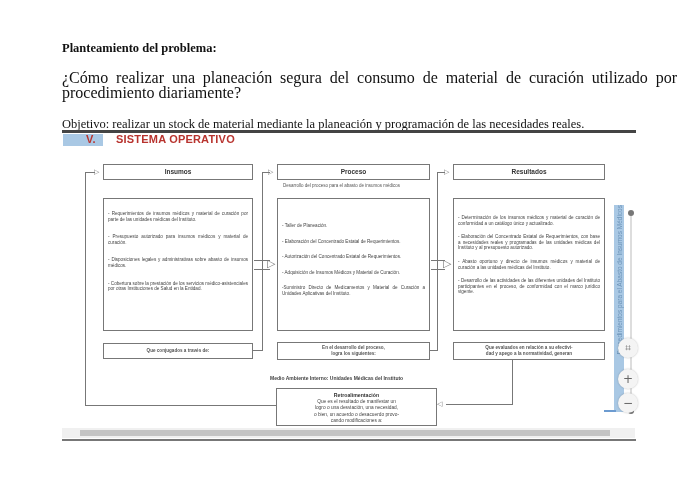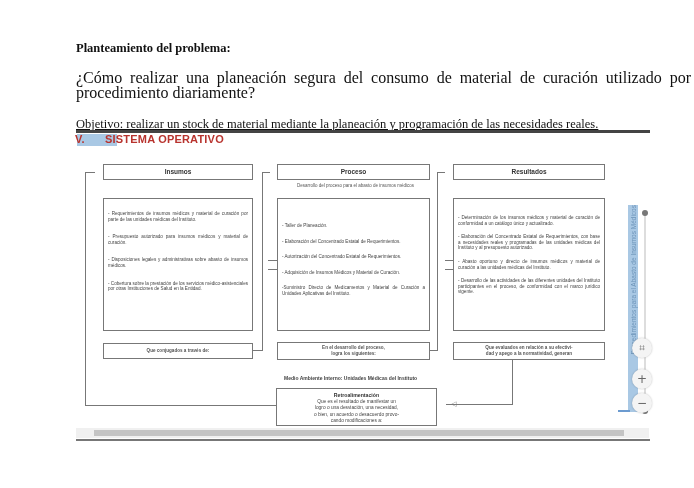--- a/index.html
+++ b/index.html
@@ -1,23 +1,23 @@
 <!DOCTYPE html>
 <html><head>
 <meta charset="utf-8">
 <style>
   html, body { margin:0; padding:0; }
   body { width:694px; height:488px; background:#ffffff; position:relative; overflow:hidden; font-family:"DejaVu Serif", serif; color:#111; }
-  .abs { position:absolute;margin-left:14px; }
+  .abs { position:absolute; }
   .doc-title { left:62px; top:41px; font-family:"Liberation Serif", serif; font-weight:bold; font-size:12.5px; }
   .doc-para { left:62px; top:70px; width:615px; font-family:"Liberation Serif", serif; font-size:16px; line-height:15px; text-align:justify; }
-  .doc-obj { left:62px; top:117px; font-family:"Liberation Serif", serif; font-size:12.5px; text-decoration:underline; }
+  .doc-obj { left:62px; top:117px; font-family:"Liberation Serif", serif; font-size:12.5px; }
   .thick-bar { left:62px; top:130px; width:574px; height:3px; background:#444; }
   .sec-num-hl { left:63px; top:134px; width:40px; height:12px; background:#a9c8e4; }
-  .sec-title { left:61px; top:133px; font-family:"Liberation Sans", sans-serif; font-weight:bold; font-size:11px; color:#b8332e; letter-spacing:0.2px; }
+  .sec-title { left:86px; top:133px; font-family:"Liberation Sans", sans-serif; font-weight:bold; font-size:11px; color:#b8332e; letter-spacing:0.2px; }
   .sec-title .num { display:inline-block; width:30px; }
   .box { position:absolute; border:1px solid #777; background:#fff; box-sizing:border-box; font-family:"Liberation Sans", sans-serif; color:#444; }
   .hdr { font-weight:bold; font-size:6.5px; text-align:center; line-height:13px; color:#333; }
   .body-box { padding:12px 4px 4px 4px; font-size:4.6px; line-height:5.6px; text-align:justify; }
   .body-box p { margin:0 0 12px 0; }
   .sub { font-family:"Liberation Sans", sans-serif; font-size:4.5px; color:#555; }
   .small-box { font-size:4.6px; text-align:center; line-height:6px; font-weight:bold; color:#555; display:flex; align-items:center; justify-content:center; flex-direction:column; }
   .line { position:absolute; background:#777; }
   .medio { left:270px; top:375px; font-family:"Liberation Sans", sans-serif; font-size:5px; font-weight:bold; color:#444; }
   .retro { text-align:center; font-size:4.8px; line-height:6.2px; padding-top:3px; }

